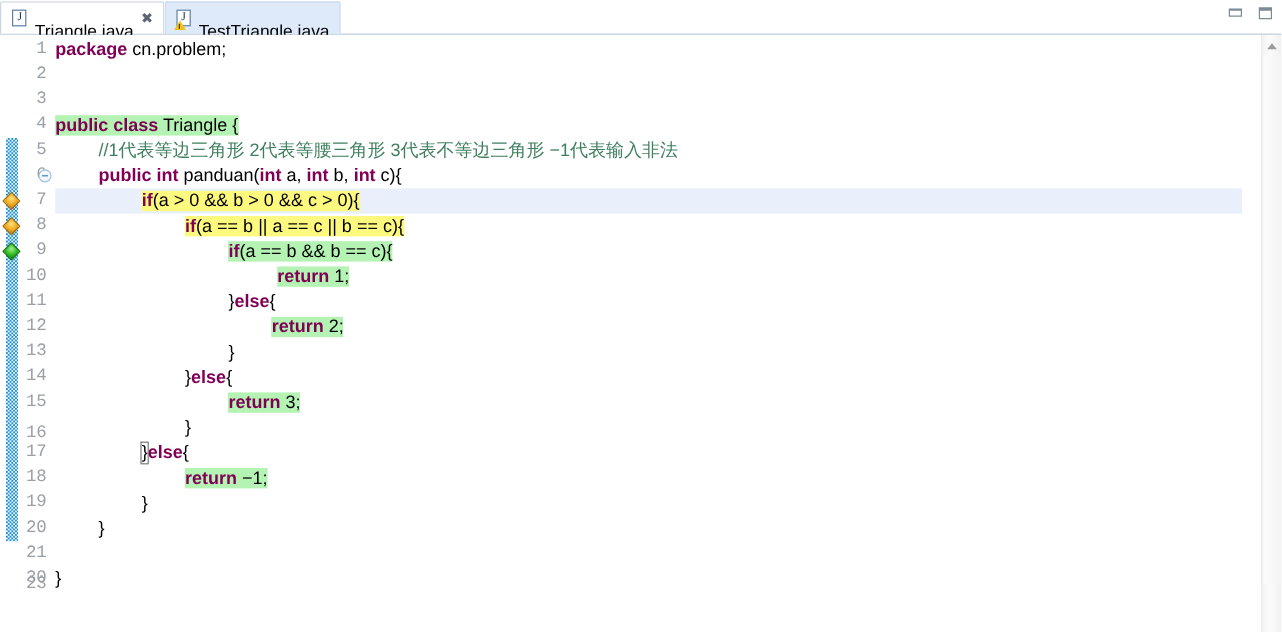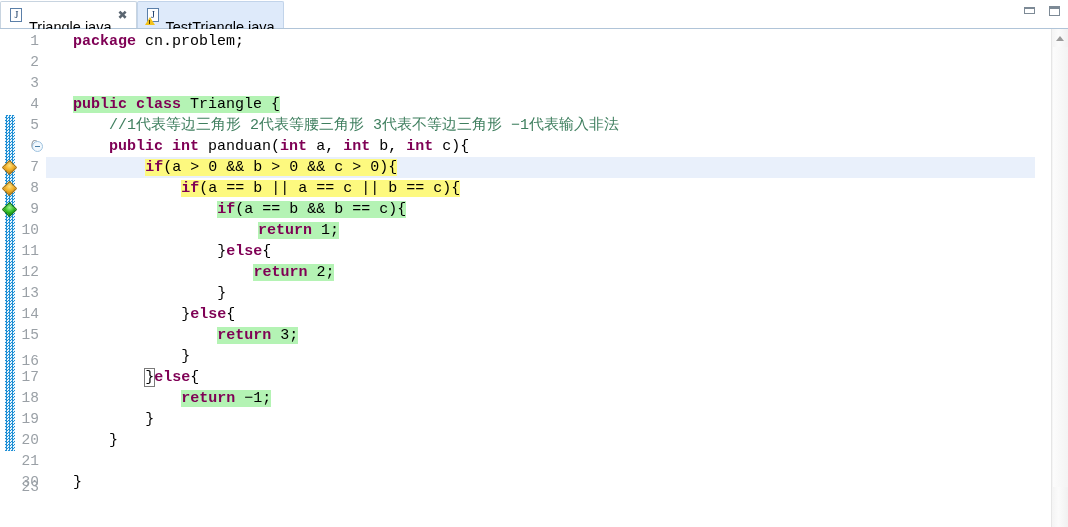--- a/index.html
+++ b/index.html
@@ -239,24 +239,23 @@
     right: 33px;
     height: 100%;
     z-index: 1;
   }
   .line {
     position: absolute;
     left: 0;
     height: 21px;
     line-height: 21px;
     white-space: pre;
-    font-family: Liberation Mono, monospace;
+    font-family: Liberation Sans, sans-serif;
     font-size: 15px;
     color: #000000;
-    margin-left: 27px;
   }
   .line .txt { position: relative; z-index: 2; }
 
   
   .curline {
     position: absolute;
     left: 46px;
     right: 33px;
     height: 21px;
     background: #e9f0fb;

